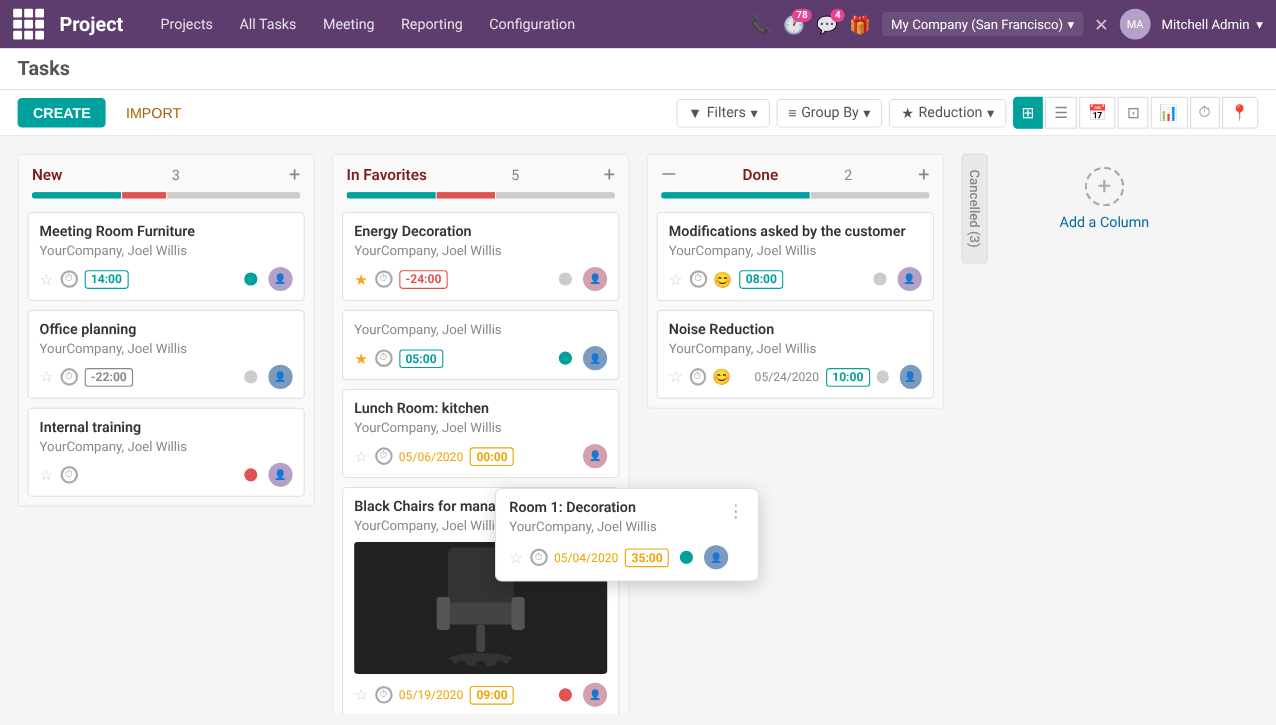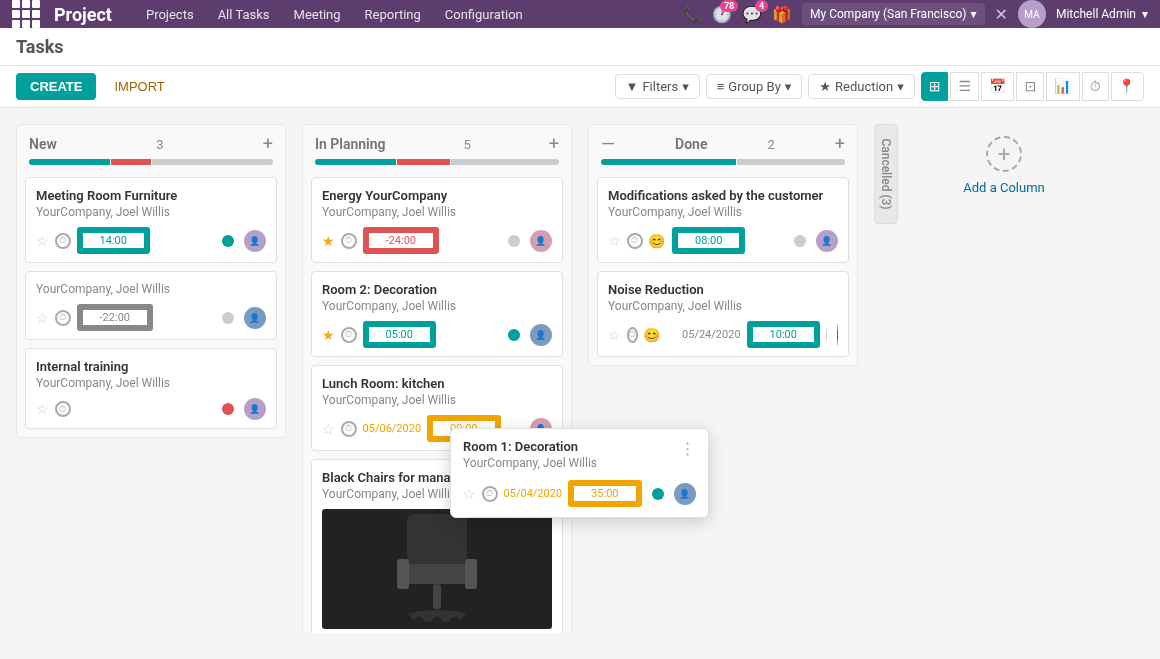--- a/index.html
+++ b/index.html
@@ -5,21 +5,21 @@
     * { box-sizing: border-box; margin: 0; padding: 0; }
     body { font-family: -apple-system, BlinkMacSystemFont, 'Segoe UI', Roboto, sans-serif; background: #f5f5f5; font-size: 13px; }
 
     
     .topnav {
       background: #5c3d6e;
       color: white;
       display: flex;
       align-items: center;
       padding: 0 12px;
-      height: 28px;
+      height: 44px;
       gap: 8px;
     }
     .topnav-grid { display: grid; grid-template-columns: repeat(3,8px); grid-template-rows: repeat(3,8px); gap: 2px; margin-right: 6px; }
     .topnav-grid span { background: white; border-radius: 1px; display: block; }
     .topnav-logo { font-size: 18px; font-weight: bold; color: white; margin-right: 16px; }
     .topnav-links { display: flex; gap: 4px; flex: 1; }
     .topnav-link { color: rgba(255,255,255,0.85); padding: 4px 10px; border-radius: 4px; cursor: pointer; font-size: 13px; }
     .topnav-right { display: flex; align-items: center; gap: 10px; }
     .badge-wrap { position: relative; cursor: pointer; }
     .badge { position: absolute; top: -5px; right: -6px; background: #e84393; color: white; border-radius: 10px; font-size: 9px; padding: 1px 4px; font-weight: bold; }
@@ -81,21 +81,21 @@
       margin-right: 16px;
       border: 1px solid #e8e8e8;
       flex-shrink: 0;
     }
     .kanban-col-header {
       padding: 10px 12px 6px 12px;
       display: flex;
       align-items: center;
       justify-content: space-between;
     }
-    .col-title { font-size: 14px; font-weight: 600; color: #737373; }
+    .col-title { font-size: 14px; font-weight: 600; color: #7f1d1d; }
     .col-count { font-size: 13px; color: #888; }
     .col-add { color: #888; cursor: pointer; font-size: 18px; line-height: 1; }
     .progress-bar { display: flex; height: 6px; margin: 0 12px 8px 12px; border-radius: 3px; overflow: hidden; gap: 1px; }
     .pb-green { background: #00a09d; flex: 2; }
     .pb-red { background: #e05353; flex: 1; }
     .pb-gray { background: #ccc; flex: 3; }
     .pb-green2 { background: #00a09d; flex: 3; }
     .pb-red2 { background: #e05353; flex: 2; }
     .pb-gray2 { background: #ccc; flex: 4; }
     .pb-green3 { background: #00a09d; flex: 5; }
@@ -110,21 +110,21 @@
       border: 1px solid #e0e0e0;
       cursor: pointer;
       position: relative;
     }
     .card-title { font-size: 13px; font-weight: 600; color: #333; margin-bottom: 2px; }
     .card-subtitle { font-size: 12px; color: #888; margin-bottom: 8px; }
     .card-footer { display: flex; align-items: center; gap: 6px; }
     .star-icon { color: #ccc; font-size: 14px; cursor: pointer; }
     .star-icon.starred { color: #f5a623; }
     .circle-icon { width: 16px; height: 16px; border-radius: 50%; border: 2px solid #aaa; display: inline-flex; align-items: center; justify-content: center; font-size: 9px; color: #aaa; }
-    .time-tag { border: 6px solid #a21caf; color: #e05353; font-size: 11px; padding: 1px 17px; border-radius: 3px; }
+    .time-tag { border: 1px solid #a21caf; color: #e05353; font-size: 11px; padding: 1px 5px; border-radius: 3px; font-weight: bold; }
     .time-tag.green { border-color: #00a09d; color: #00a09d; }
     .time-tag.orange { border-color: #f0a500; color: #f0a500; }
     .dot { width: 12px; height: 12px; border-radius: 50%; display: inline-block; }
     .dot.green { background: #00a09d; }
     .dot.red { background: #e05353; }
     .dot.gray { background: #ccc; }
     .avatar-card { width: 22px; height: 22px; border-radius: 50%; background: #b5a0c8; display: inline-flex; align-items: center; justify-content: center; font-size: 9px; color: white; overflow: hidden; margin-left: auto; }
     .date-text { font-size: 11px; color: #f0a500; }
     .date-text.normal { color: #888; margin-left: 15px; }
 
@@ -290,20 +290,21 @@
         <div class="card-footer">
           <span class="star-icon">☆</span>
           <span class="circle-icon">⏱</span>
           <span class="time-tag green">14:00</span>
           <span class="dot green" style="margin-left:auto;"></span>
           <div class="avatar-card" style="background:#b5a0c8;margin-left:4px;">👤</div>
         </div>
       </div>
 
       <div class="kanban-card">
+        <div class="card-title">Office planning</div>
         <div class="card-subtitle">YourCompany, Joel Willis</div>
         <div class="card-footer">
           <span class="star-icon">☆</span>
           <span class="circle-icon">⏱</span>
           <span class="time-tag" style="border-color:#888;color:#888;">-22:00</span>
           <span class="dot gray" style="margin-left:auto;"></span>
           <div class="avatar-card" style="background:#7a9abf;margin-left:4px;">👤</div>
         </div>
       </div>
 
@@ -315,45 +316,44 @@
           <span class="circle-icon">⏱</span>
           <span class="dot red" style="margin-left:auto;"></span>
           <div class="avatar-card" style="background:#b5a0c8;margin-left:4px;">👤</div>
         </div>
       </div>
     </div>
   </div>
 
   <div class="kanban-col">
     <div class="kanban-col-header">
-      <span class="col-title">In Planning</span>
+      <span class="col-title">In Favorites</span>
       <span class="col-count">5</span>
       <span class="col-add">+</span>
     </div>
     <div class="progress-bar">
       <div class="pb-green2"></div>
       <div class="pb-red2"></div>
       <div class="pb-gray2"></div>
     </div>
     <div class="kanban-cards">
 
       <div class="kanban-card">
-        <div class="card-title">Energy YourCompany</div>
+        <div class="card-title">Energy Decoration</div>
         <div class="card-subtitle">YourCompany, Joel Willis</div>
         <div class="card-footer">
           <span class="star-icon starred">★</span>
           <span class="circle-icon">⏱</span>
           <span class="time-tag" style="border-color:#e05353;color:#e05353;">-24:00</span>
           <span class="dot gray" style="margin-left:auto;"></span>
           <div class="avatar-card" style="background:#d4a0b0;margin-left:4px;">👤</div>
         </div>
       </div>
 
       <div class="kanban-card">
-        <div class="card-title">Room 2: Decoration</div>
         <div class="card-subtitle">YourCompany, Joel Willis</div>
         <div class="card-footer">
           <span class="star-icon starred">★</span>
           <span class="circle-icon">⏱</span>
           <span class="time-tag green">05:00</span>
           <span class="dot green" style="margin-left:auto;"></span>
           <div class="avatar-card" style="background:#7a9abf;margin-left:4px;">👤</div>
         </div>
       </div>
 

